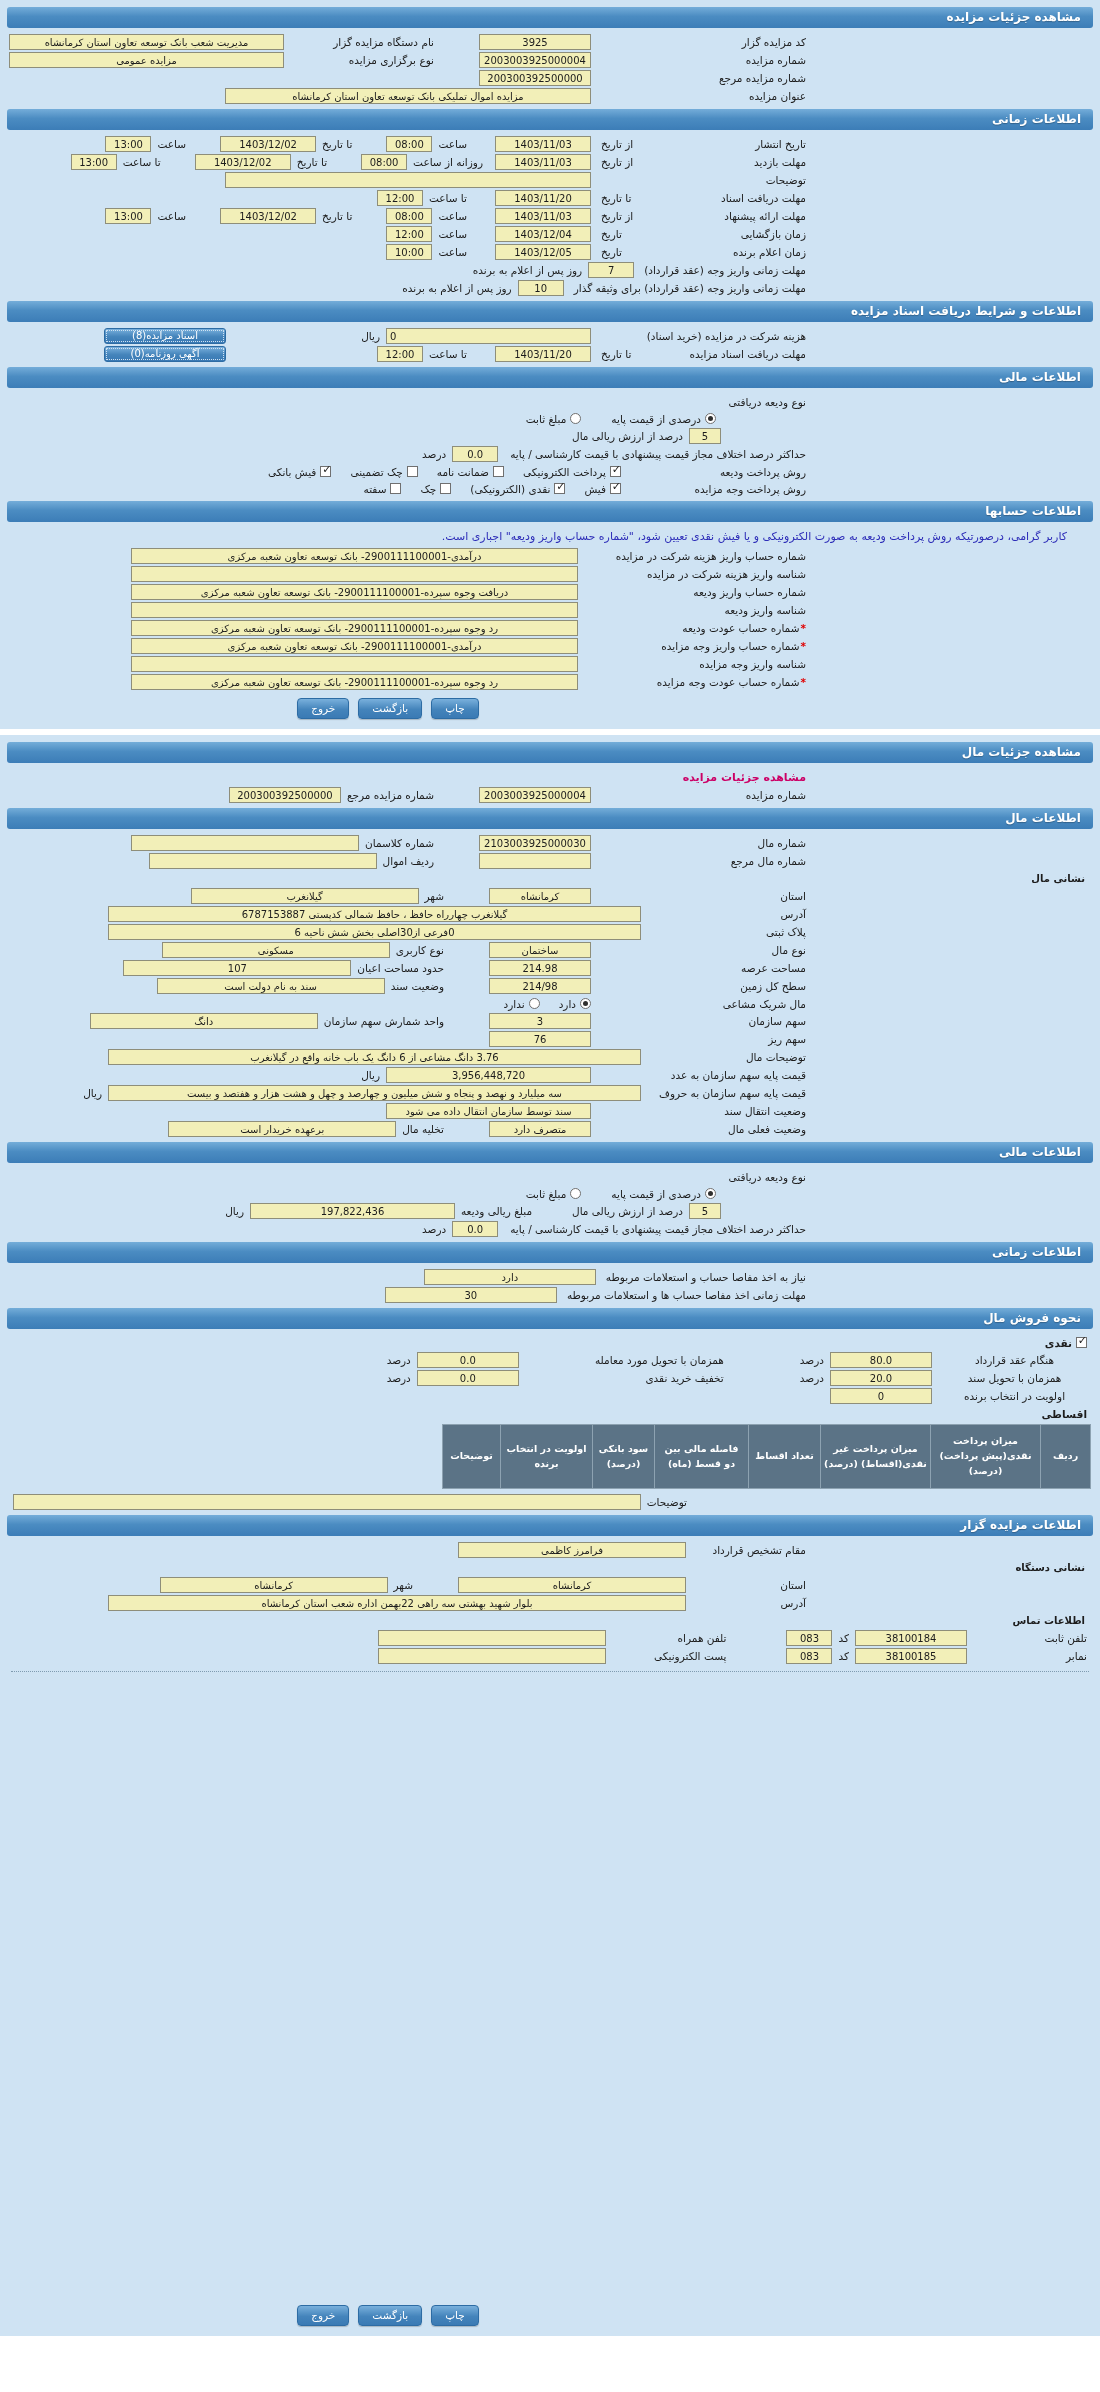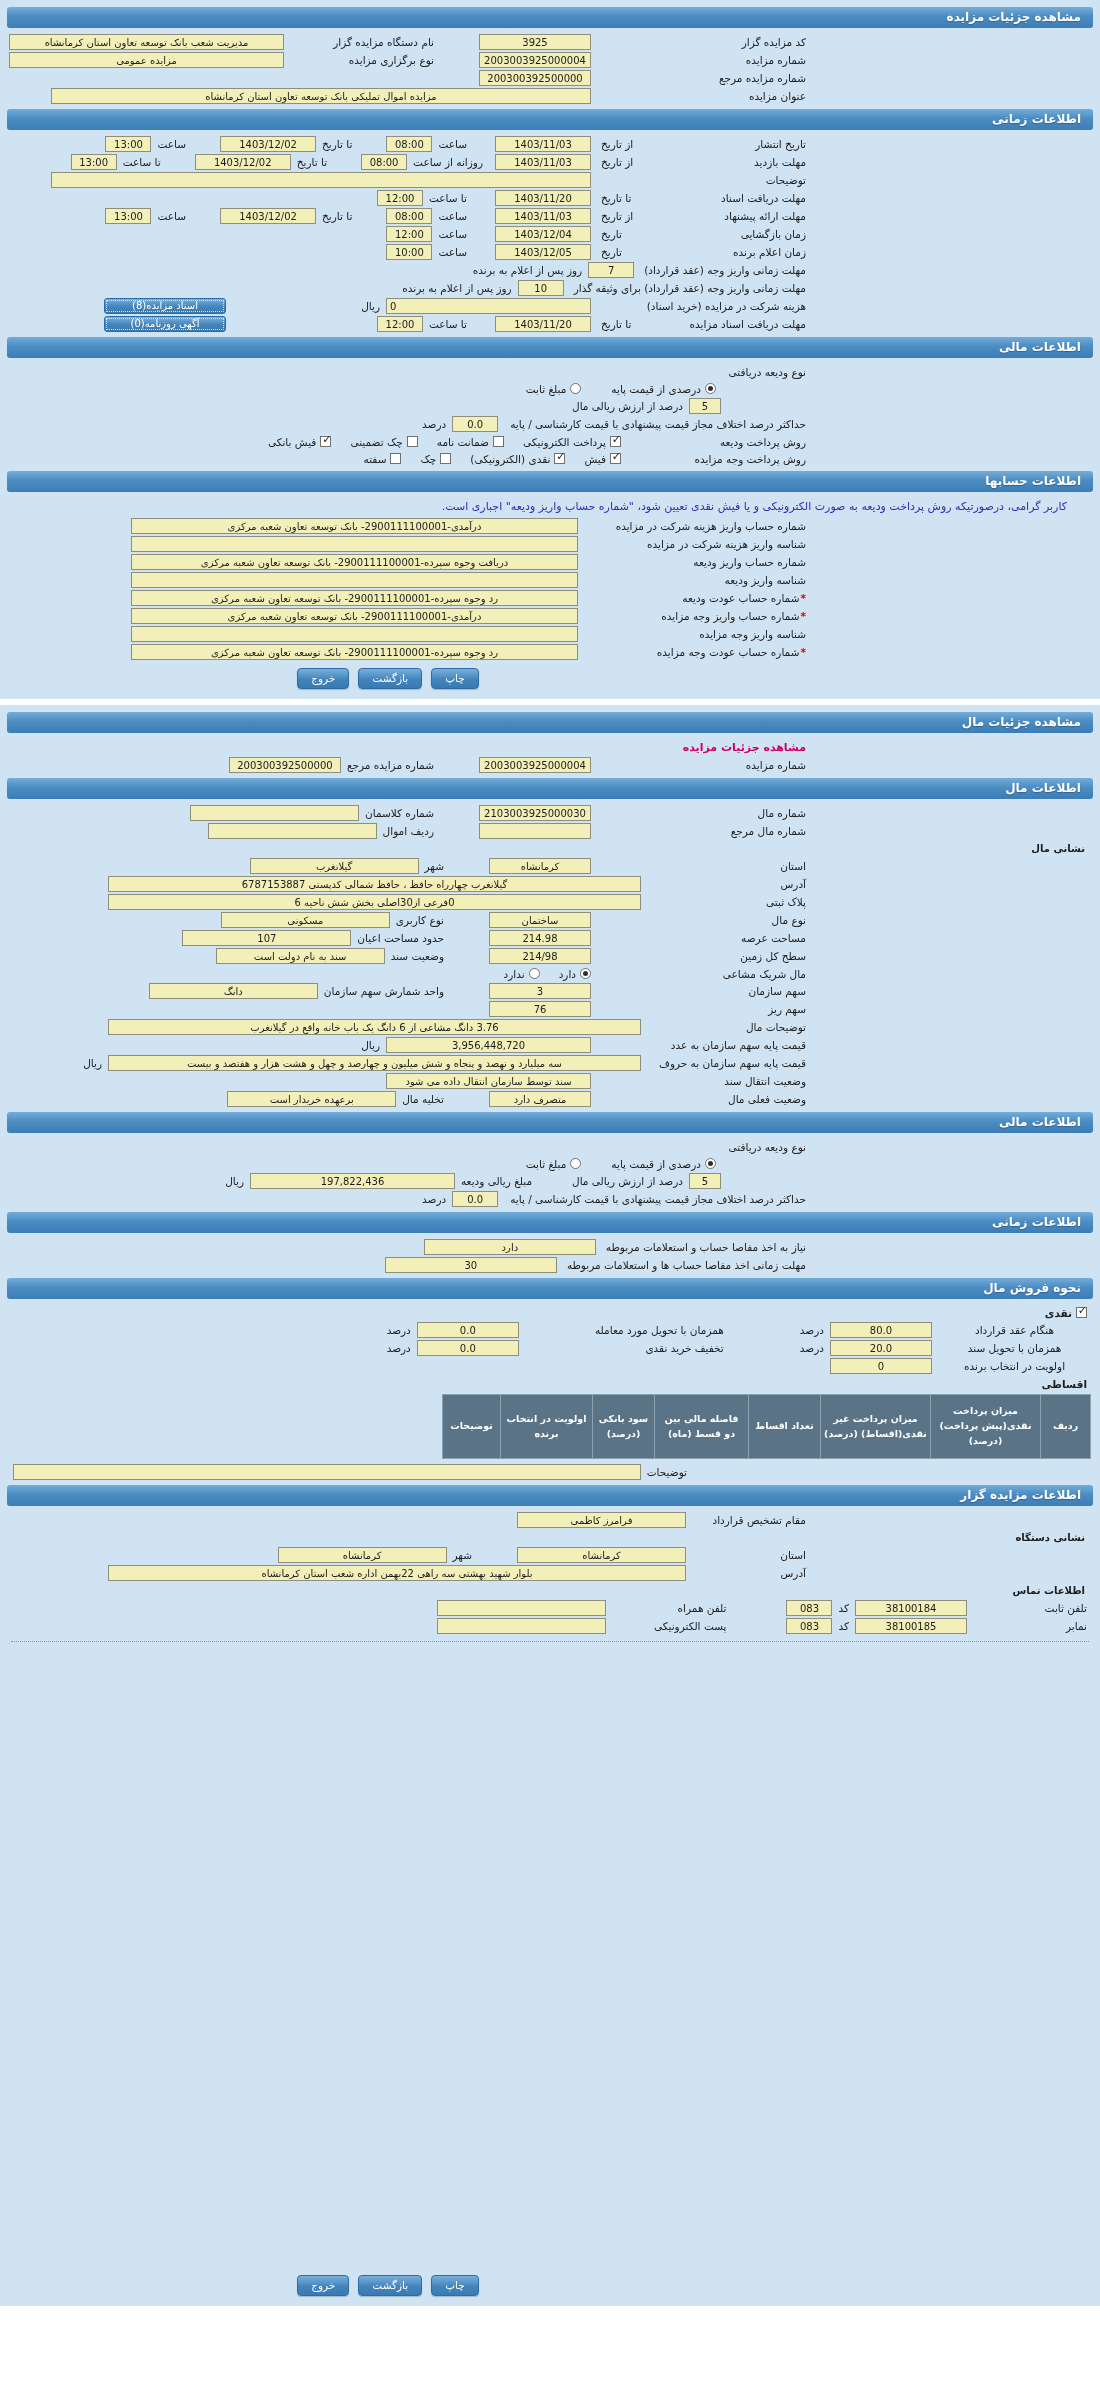--- a/index.html
+++ b/index.html
@@ -16,21 +16,21 @@
 .lz120{width:120px}.lz150{width:150px}.lz165{width:165px}.lz185{width:185px}.lz215{width:215px}.lz225{width:228px}
 .lzs{width:155px;justify-content:center}
 .lzs2{width:205px;justify-content:flex-start}
 .lzc{width:120px;justify-content:flex-start}
 .lbl{white-space:nowrap}
 .ilbl{margin-right:6px;margin-left:6px;white-space:nowrap}
 .bold{font-weight:bold}
 .val{background:#f2efb8;border:1px solid #8e8e7a;height:16px;padding:0 3px;font-size:10px;display:inline-flex;align-items:center;justify-content:center;white-space:nowrap;overflow:hidden;flex-shrink:0}
 .num{direction:ltr}
 .ta-left{justify-content:flex-start}
-.w30{width:32px}.w45{width:46px}.w90{width:96px}.w100{width:102px}.w110{width:112px}.w170{width:172px}.w190{width:169px}.w200{width:205px}.w445{width:447px}.w460{width:540px}.w530{width:533px}.w575{width:578px}
+.w30{width:32px}.w45{width:46px}.w90{width:96px}.w100{width:102px}.w110{width:112px}.w170{width:172px}.w190{width:228px}.w200{width:205px}.w445{width:447px}.w460{width:366px}.w530{width:533px}.w575{width:578px}
 .wfill{flex:1}
 .sp12{margin-right:12px}.sp14{margin-right:19px}.sp28{margin-right:28px}.sp30{margin-right:30px}.sp34{margin-right:34px}.sp45{margin-right:45px}.sp60{margin-right:60px}.sp70{margin-right:70px}
 .off85{margin-right:85px}.off90{margin-right:90px}.off400{margin-right:400px}
 .pushleft{margin-right:auto;margin-left:95px}
 .radio{width:11px;height:11px;border:1px solid #707070;border-radius:50%;background:#fff;display:inline-flex;align-items:center;justify-content:center;margin-left:4px;flex-shrink:0}
 .radio.checked::after{content:"";width:5px;height:5px;border-radius:50%;background:#2f2f2f}
 .cb{width:11px;height:11px;border:1px solid #707070;background:#fff;display:inline-block;position:relative;margin-left:4px;flex-shrink:0}
 .cb.checked::after{content:"✓";position:absolute;top:-4px;right:-1px;font-size:11px;font-weight:bold;color:#1e1e1e}
 .notice{color:#2d2db8;padding:3px 26px 4px 10px;font-size:11px}
 .subhead{font-weight:bold;font-size:10px;padding:3px 8px}
@@ -177,20 +177,21 @@
   </div>
 
   <div class="row frow">
     <span class="lzauto">
         <span class="lbl">مهلت زمانی واریز وجه (عقد قرارداد) برای وثیقه گذار</span>
       </span>
     <span class="val w45 num">10</span>
     <span class="ilbl">روز پس از اعلام به برنده</span>
   </div>
 
+  <div class="bar"><span>اطلاعات و شرایط دریافت اسناد مزایده</span></div>
 
   <div class="row frow">
     <span class="lzone lz215">
         <span class="lbl">هزینه شرکت در مزایده (خرید اسناد)</span>
       </span>
     <span class="val w200 num ta-left">0</span>
     <span class="ilbl">ریال</span>
     <button type="button" class="docbtn pushleft">اسناد مزایده(8)</button>
   </div>
 

